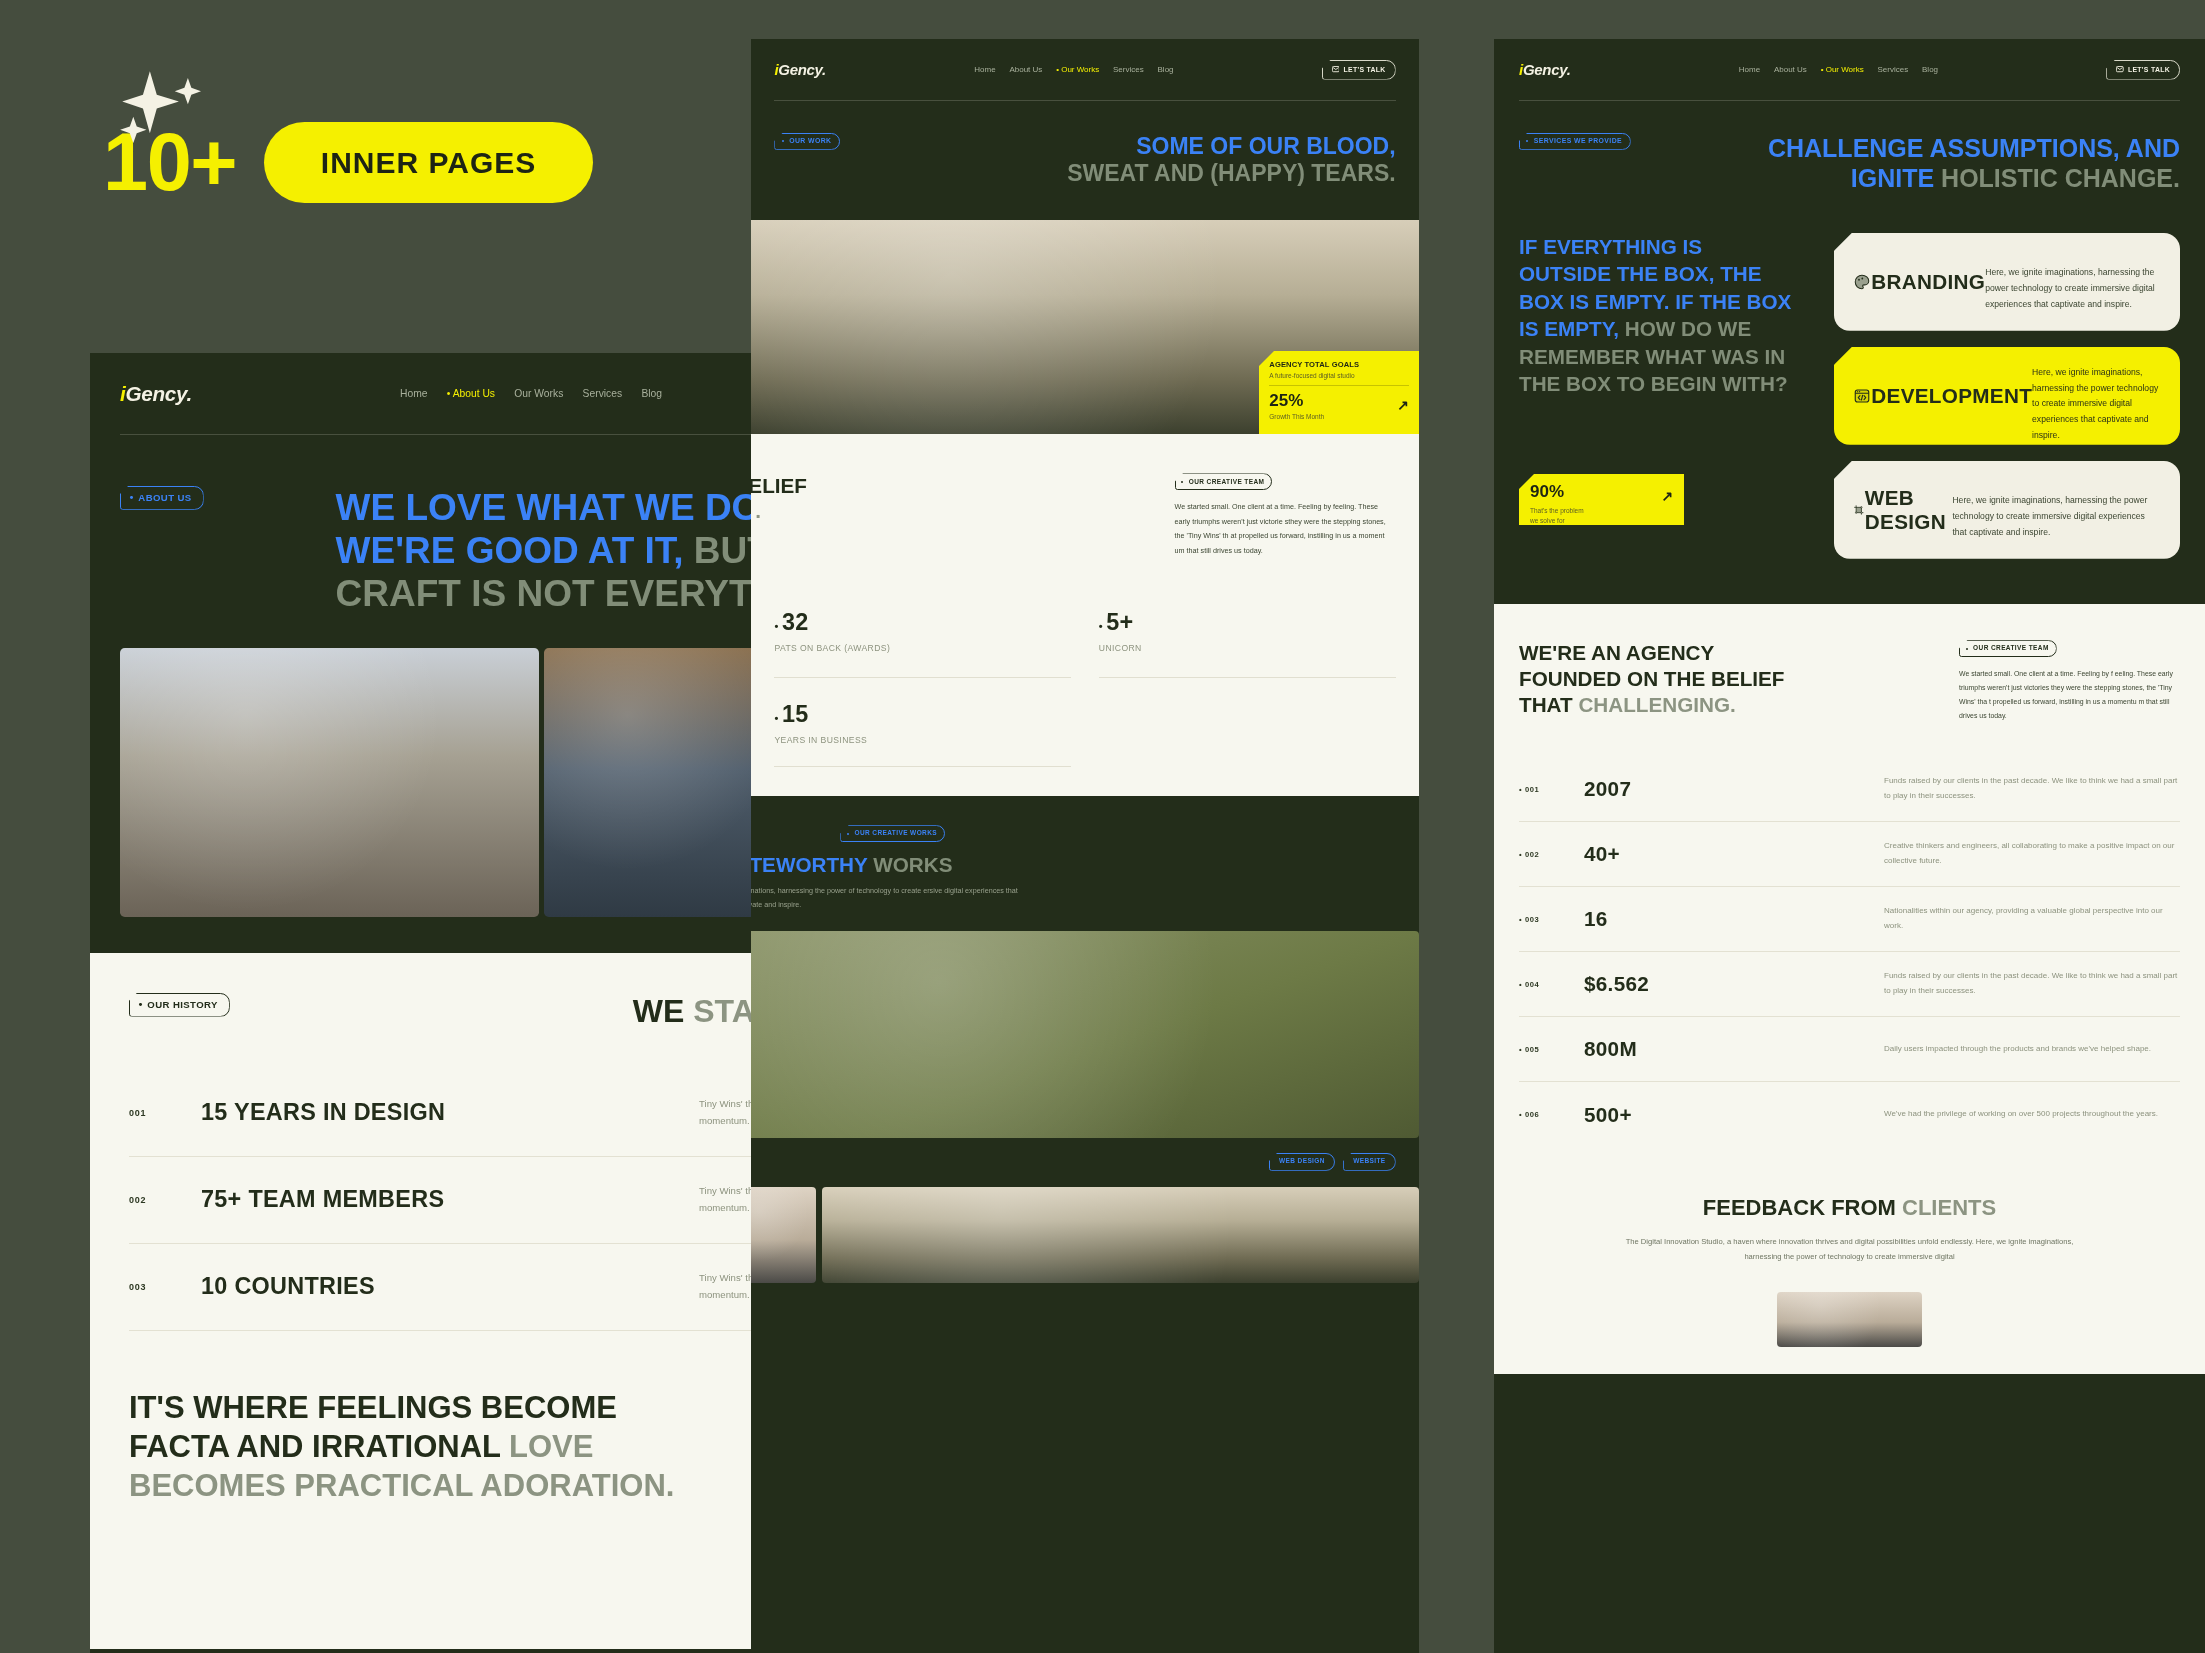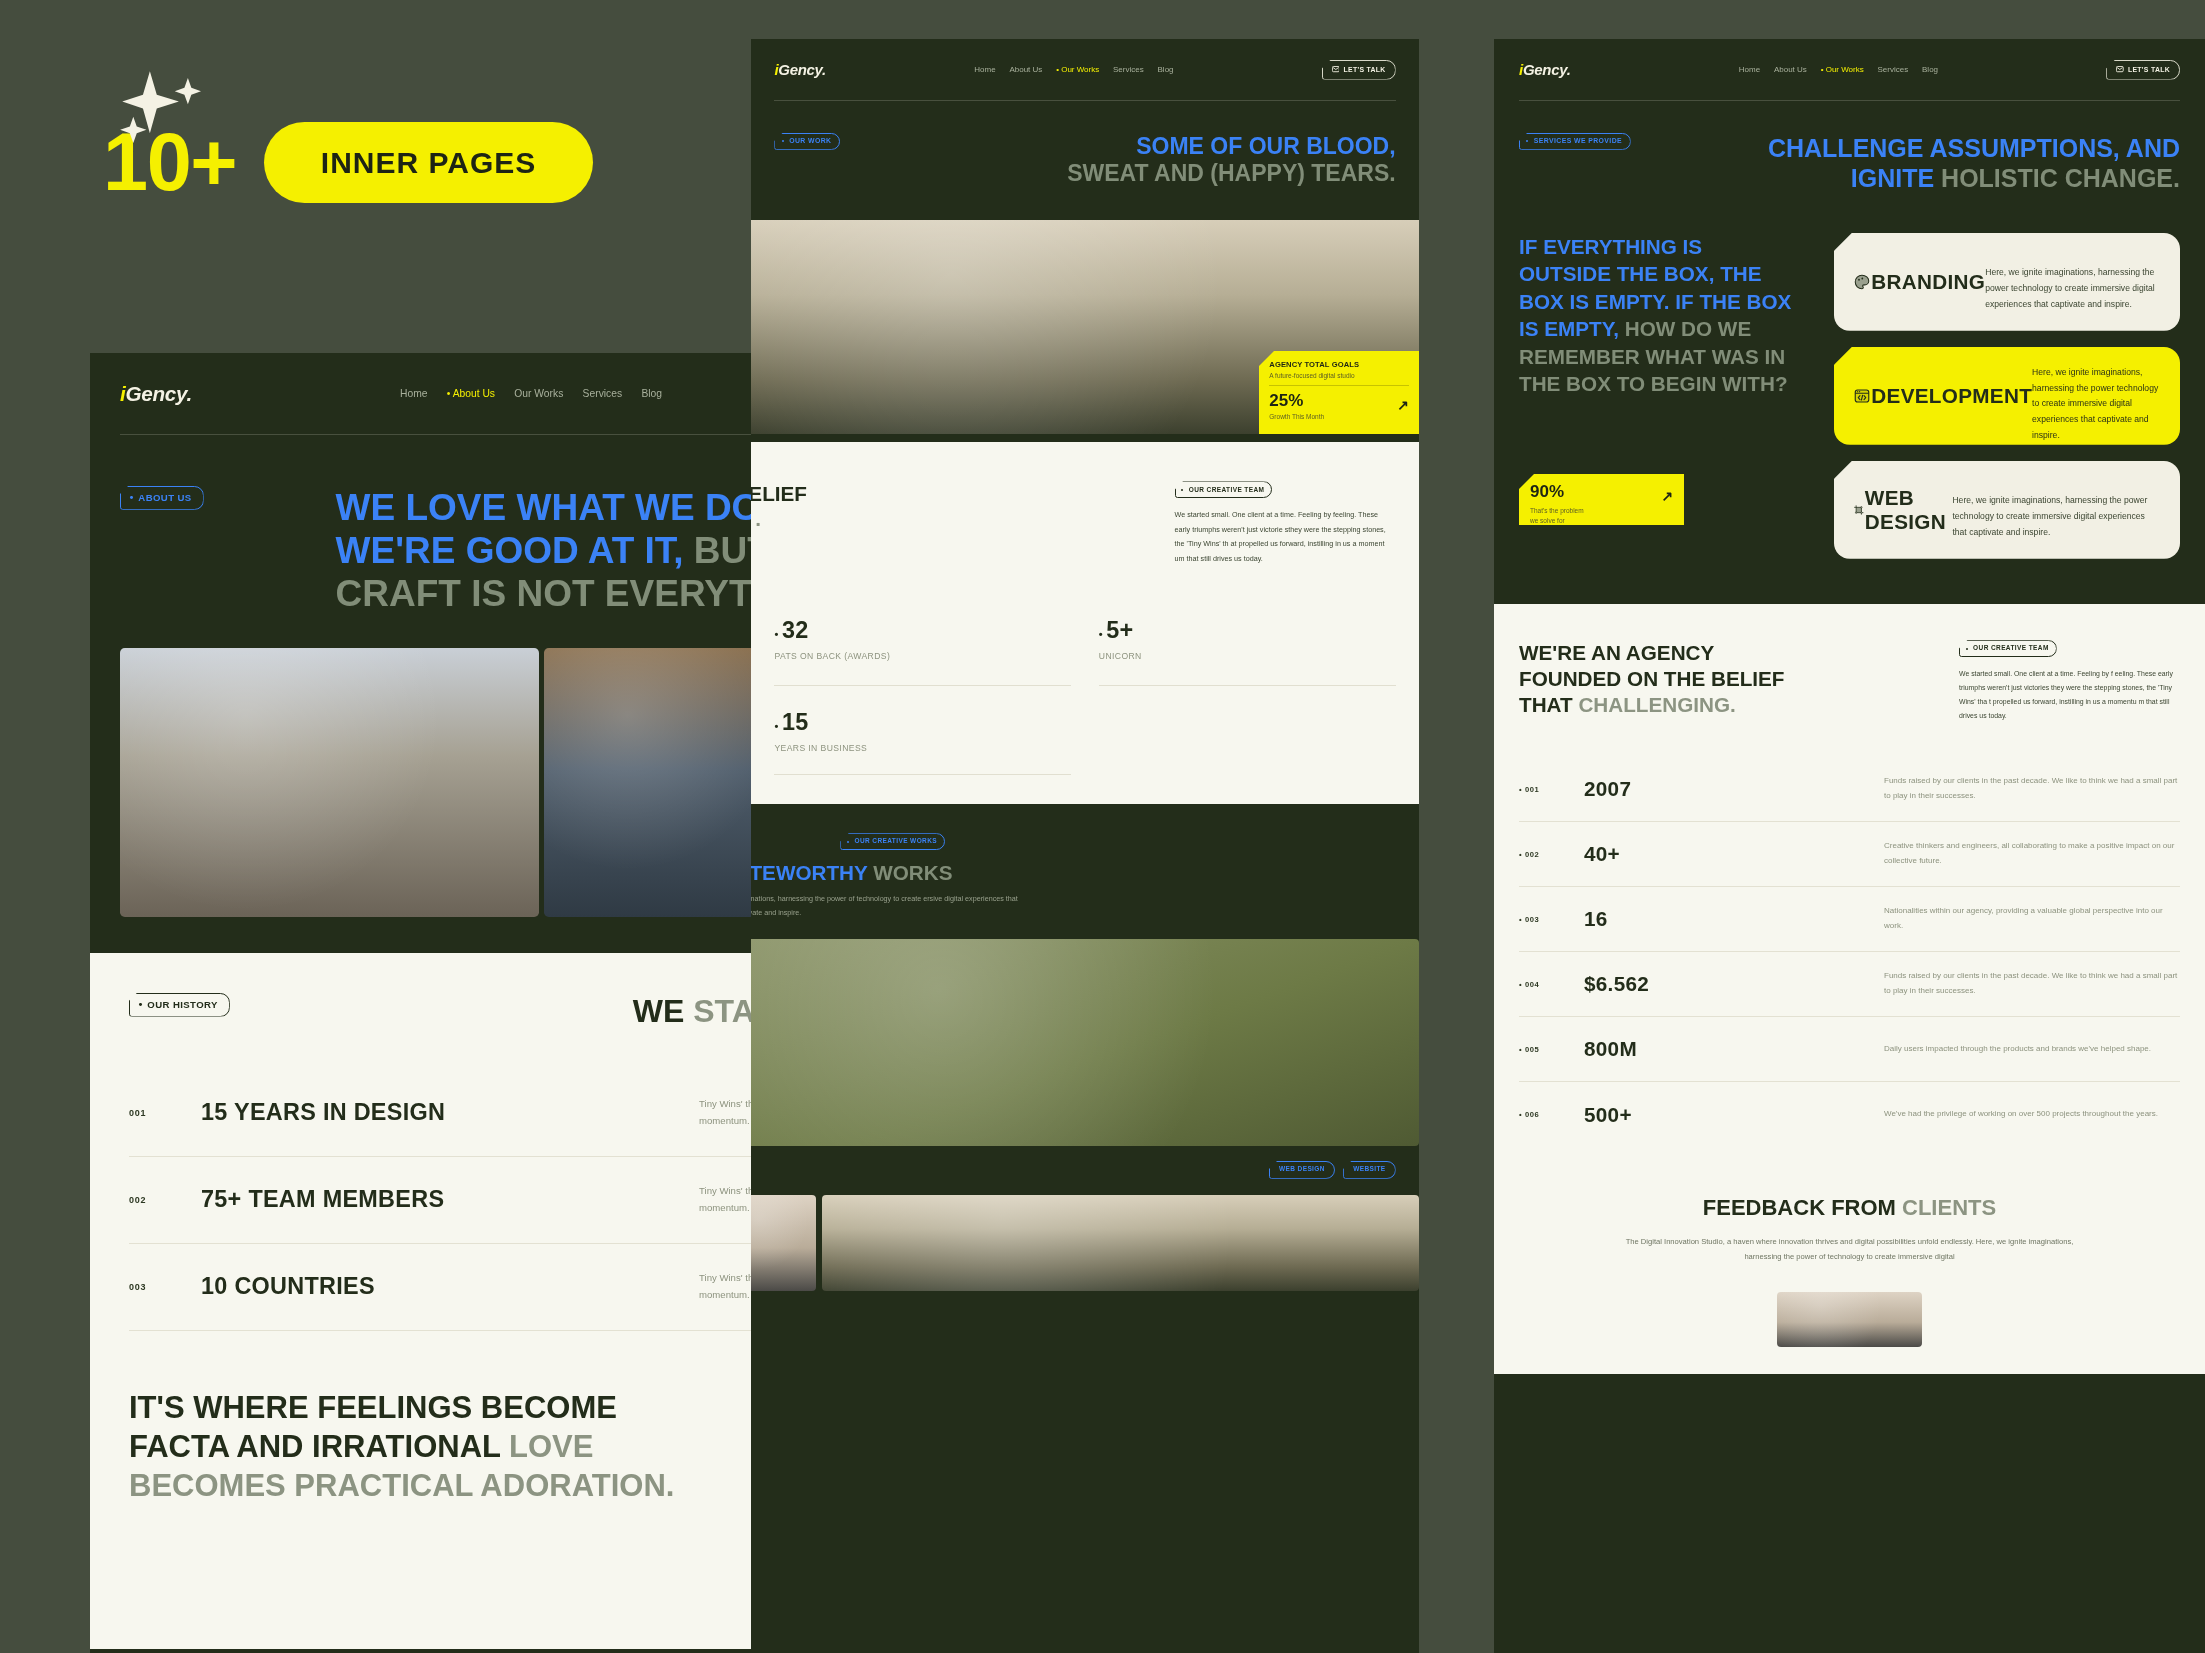--- a/index.html
+++ b/index.html
@@ -250,21 +250,21 @@
       <div class="badge cream" style="font-size:6.9px;padding:4.1px 7.6px 4.1px 6.2px">
         <span class="dot" style="width:2.1px;height:2.1px"></span>
         <span>OUR WORK</span>
       </div>
       <div class="hero-h" style="margin-left:auto; font-size:23px; line-height:1.2; text-align:right">
         <div class="cream">SOME OF OUR BLOOD,</div>
         <div class="muted-l">SWEAT AND (HAPPY) TEARS.</div>
       </div>
     </div>
 
-    <div style="position:relative; margin:32px 0 8px; height:214px;">
+    <div style="position:relative; margin:32px 0 0; height:214px;">
       <div class="photo ph-office" style="position:absolute;left:0;right:0;top:0;height:214px"></div>
       <div class="ycard" style="right:0; top:131px; width:160px; height:83px; padding:9px 10.3px;">
         <div style="font-size:7.6px;font-weight:700;color:#1d2414;letter-spacing:0.1px">AGENCY TOTAL GOALS</div>
         <div style="font-size:6.5px;color:#5d5f24;margin-top:3.4px">A future-focused digital studio</div>
         <div style="height:0.7px;background:#c7c300;margin:6.2px 0 5.5px"></div>
         <div style="display:flex;align-items:flex-end">
           <div>
             <div style="font-size:17px;font-weight:700;color:#1d2414;line-height:1">25%</div>
             <div style="font-size:6.5px;color:#5d5f24;margin-top:4.1px">Growth This Month</div>
           </div>

